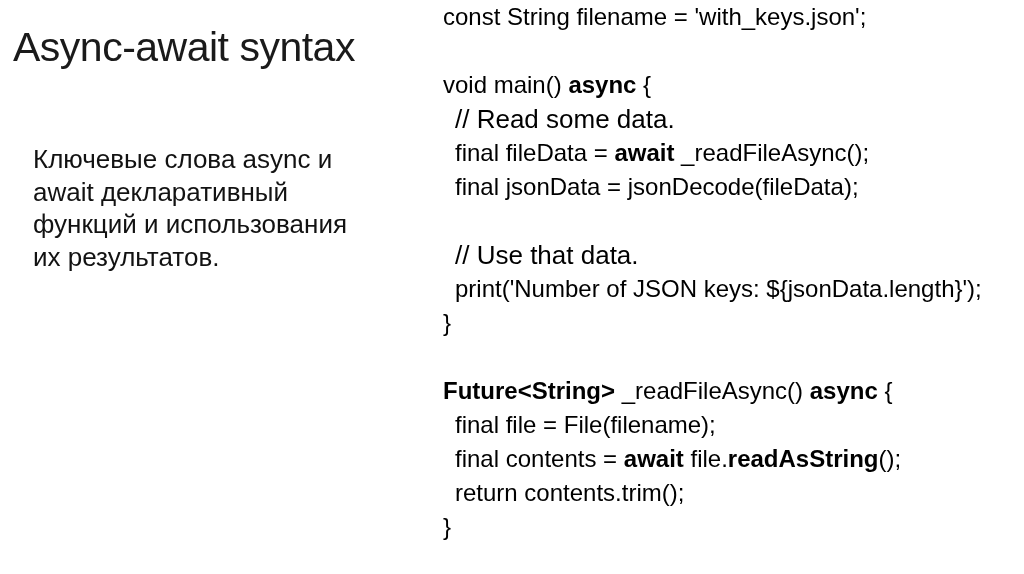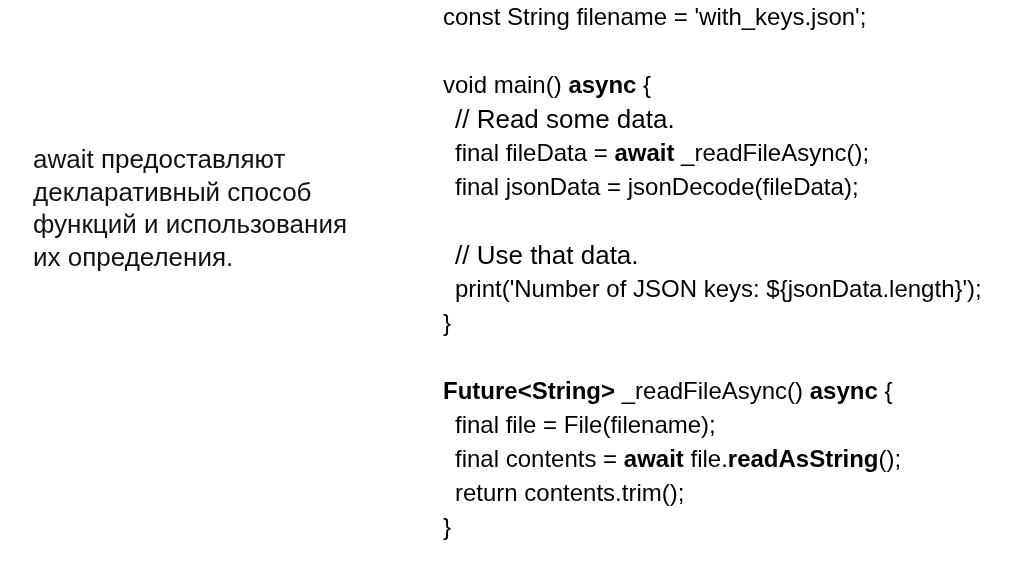--- a/index.html
+++ b/index.html
@@ -47,20 +47,21 @@
   }
   .code-line { height: 34px; }
   .code-line.indent { padding-left: 12px; }
   .code-line.comment { font-size: 26px; }
   .b { font-weight: 700; text-align: right; }
 </style>
 </head>
 <body>
 
 <div class="slide">
+  <h1 class="title">Async-await syntax</h1>
   <div class="description">
-      <div>await предоставляют</div>
-      <div>декларативный способ</div>
+      <div>Ключевые слова async и</div>
+      <div>await декларативный</div>
       <div>функций и использования</div>
-      <div>их определения.</div>
+      <div>их результатов.</div>
     </div>
   <div class="code"><div class="code-line"><span>const String filename = 'with_keys.json';</span></div><div class="code-line">&nbsp;</div><div class="code-line"><span>void main() </span><span class="b">async</span><span> {</span></div><div class="code-line indent comment"><span>// Read some data.</span></div><div class="code-line indent"><span>final fileData = </span><span class="b">await</span><span> _readFileAsync();</span></div><div class="code-line indent"><span>final jsonData = jsonDecode(fileData);</span></div><div class="code-line">&nbsp;</div><div class="code-line indent comment"><span>// Use that data.</span></div><div class="code-line indent"><span>print('Number of JSON keys: ${jsonData.length}');</span></div><div class="code-line"><span>}</span></div><div class="code-line">&nbsp;</div><div class="code-line"><span class="b">Future&lt;String&gt;</span><span> _readFileAsync() </span><span class="b">async</span><span> {</span></div><div class="code-line indent"><span>final file = File(filename);</span></div><div class="code-line indent"><span>final contents = </span><span class="b">await</span><span> file.</span><span class="b">readAsString</span><span>();</span></div><div class="code-line indent"><span>return contents.trim();</span></div><div class="code-line"><span>}</span></div></div>
 </div>
 
 </body></html>

